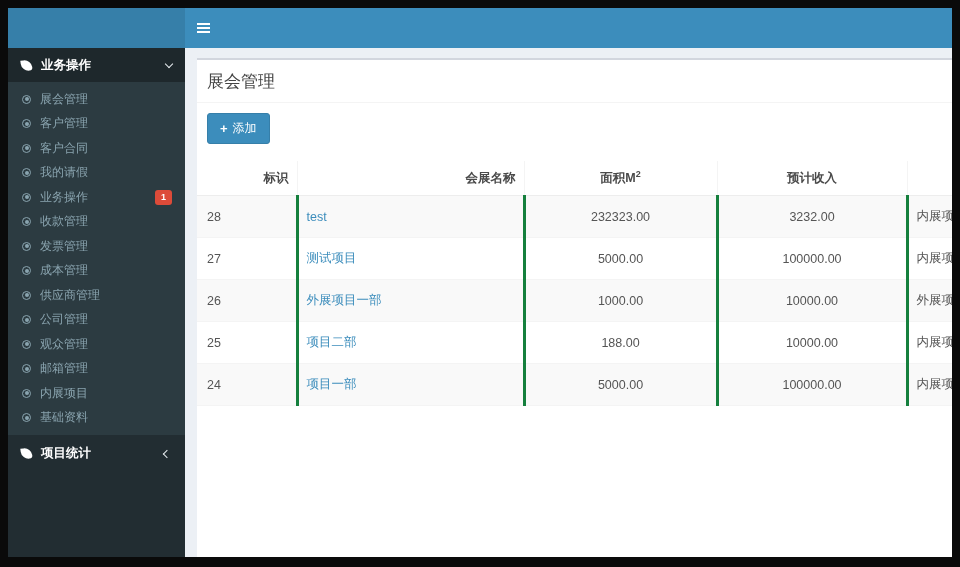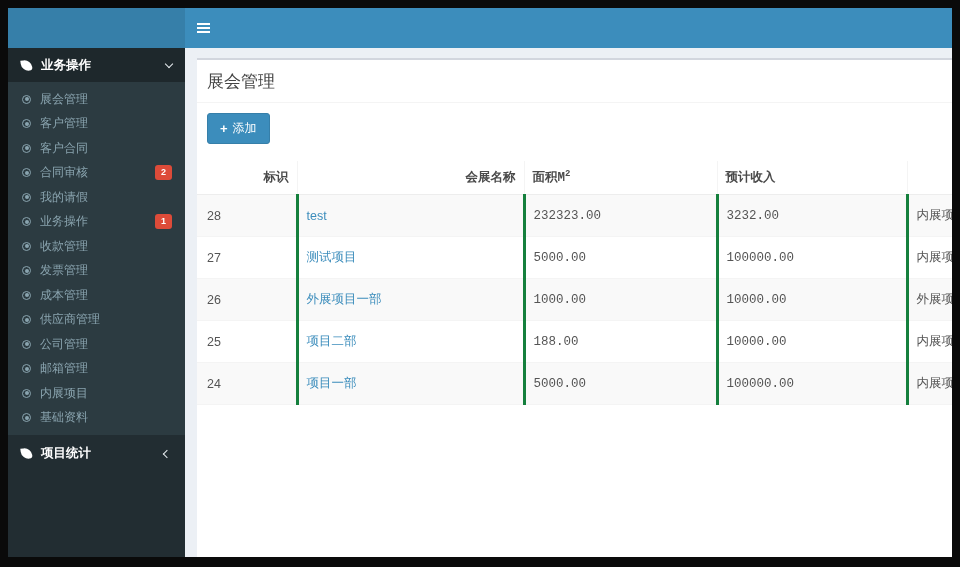--- a/index.html
+++ b/index.html
@@ -84,21 +84,21 @@
     padding: 8px; border-bottom: 1px solid #ededed; border-right: 1px solid #f4f4f4;
     white-space: nowrap; overflow: hidden;
   }
   td {
     padding: 12px 8px; border-bottom: 1px solid #f4f4f4; border-right: 3px solid #15803d;
     white-space: nowrap; overflow: hidden; color: #555;
   }
   th:first-child, td:first-child { padding-left: 10px; }
   th:last-child, td:last-child { border-right: none; }
   tr.striped td { background: #f9f9f9; }
-  .al-r { text-align: left; font-family: Liberation Mono, monospace; }
+  .al-r { text-align: center; }
   td a { color: #3c8dbc; text-decoration: none; cursor: pointer; }
   sup { font-size: 9px; }
 </style>
 </head>
 <body>
 
 <div class="app">
 
   <div class="topbar">
     <div class="logo"></div>
@@ -129,25 +129,20 @@
         <div class="submenu-item">
           <span class="o-icon"></span>
           <span>客户管理</span>
         </div>
         <div class="submenu-item">
           <span class="o-icon"></span>
           <span>客户合同</span>
         </div>
         <div class="submenu-item">
           <span class="o-icon"></span>
-          <span>合同审核</span>
-          <span class="badge">2</span>
-        </div>
-        <div class="submenu-item">
-          <span class="o-icon"></span>
           <span>我的请假</span>
         </div>
         <div class="submenu-item">
           <span class="o-icon"></span>
           <span>业务操作</span>
           <span class="badge">1</span>
         </div>
         <div class="submenu-item">
           <span class="o-icon"></span>
           <span>收款管理</span>
@@ -160,20 +155,24 @@
           <span class="o-icon"></span>
           <span>成本管理</span>
         </div>
         <div class="submenu-item">
           <span class="o-icon"></span>
           <span>供应商管理</span>
         </div>
         <div class="submenu-item">
           <span class="o-icon"></span>
           <span>公司管理</span>
+        </div>
+        <div class="submenu-item">
+          <span class="o-icon"></span>
+          <span>观众管理</span>
         </div>
         <div class="submenu-item">
           <span class="o-icon"></span>
           <span>邮箱管理</span>
         </div>
         <div class="submenu-item">
           <span class="o-icon"></span>
           <span>内展项目</span>
         </div>
         <div class="submenu-item">

